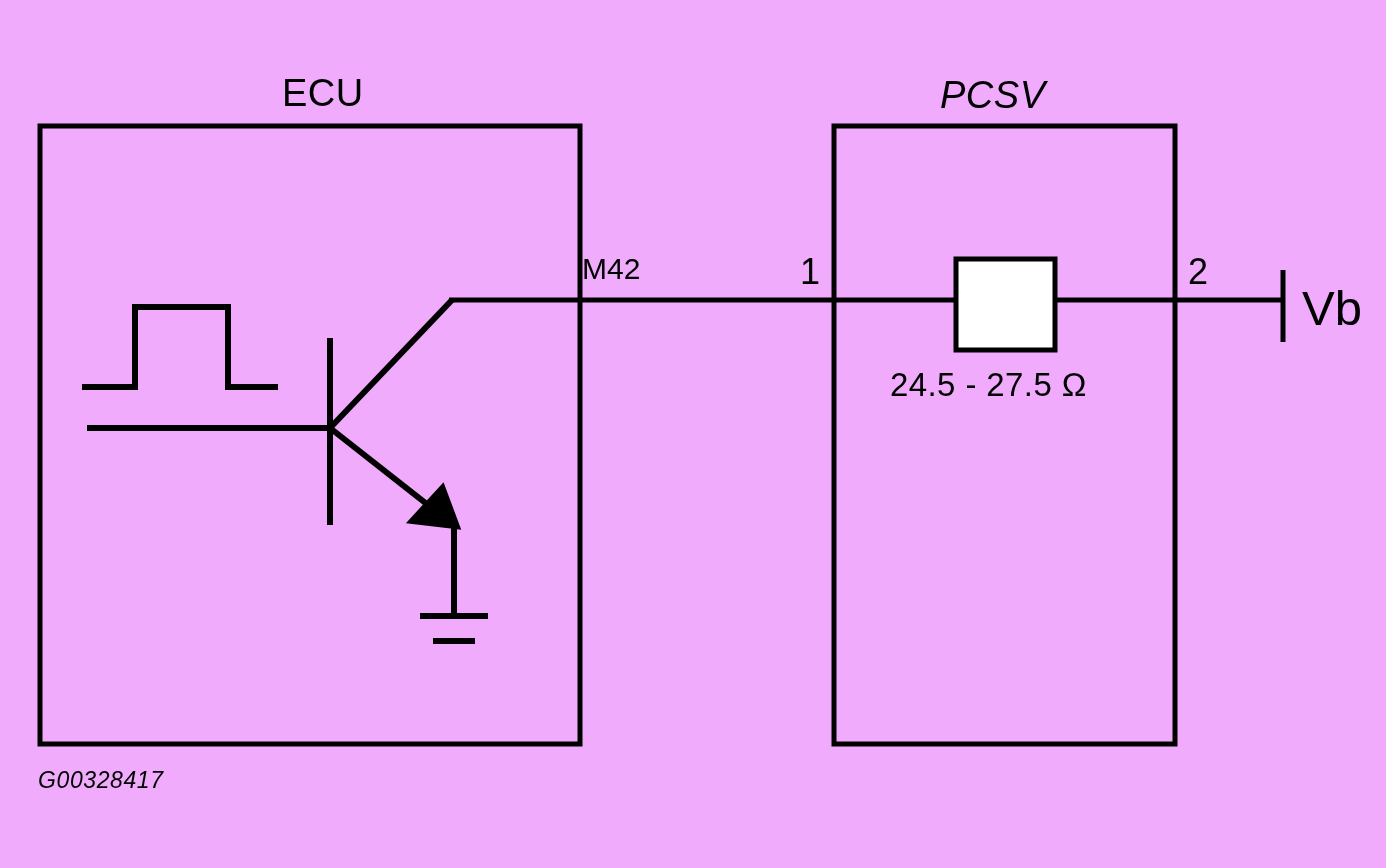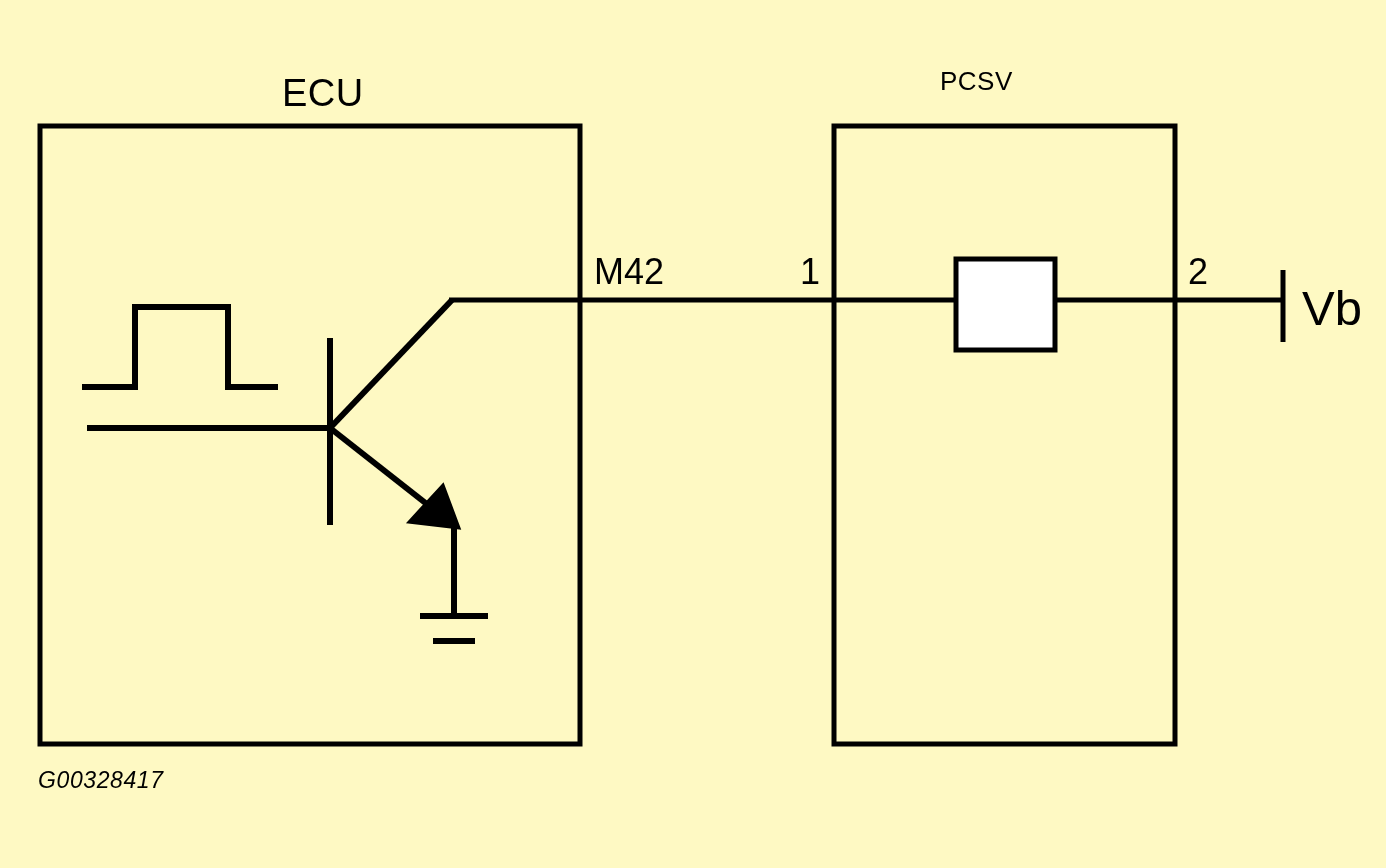--- a/index.html
+++ b/index.html
@@ -12,21 +12,21 @@
     width: 1386px;
     height: 868px;
     font-family: "Liberation Sans", sans-serif;
     color: #000000;
     overflow: hidden;
   }
   #diagram-root {
     position: relative;
     width: 1386px;
     height: 868px;
-    background: #fef9c3;
+    background: #f0abfc;
   }
   svg.diagram-canvas {
     position: absolute;
     top: 0;
     left: 0;
     width: 1386px;
     height: 868px;
     display: block;
   }
   .lbl {
@@ -37,28 +37,29 @@
     line-height: 1;
   }
   .lbl-ecu-title {
     left: 282px;
     top: 74px;
     font-size: 38px;
     letter-spacing: 0.5px;
   }
   .lbl-pcsv-title {
     left: 940px;
-    top: 68px;
-    font-size: 26px;
+    top: 76px;
+    font-size: 38px;
     letter-spacing: 0.5px;
+    font-style: italic;
   }
   .lbl-m42 {
-    left: 594px;
+    left: 582px;
     top: 254px;
-    font-size: 36px;
+    font-size: 30px;
   }
   .lbl-term1 {
     left: 800px;
     top: 254px;
     font-size: 36px;
   }
   .lbl-term2 {
     left: 1188px;
     top: 254px;
     font-size: 36px;
@@ -132,16 +133,17 @@
   <div class="lbl lbl-pcsv-title">PCSV</div>
 
   <div class="lbl lbl-m42">M42</div>
 
   <div class="lbl lbl-term1">1</div>
 
   <div class="lbl lbl-term2">2</div>
 
   <div class="lbl lbl-vb">Vb</div>
 
+  <div class="lbl lbl-resistance">24.5 - 27.5 Ω</div>
 
   <div class="lbl lbl-figure-id">G00328417</div>
 
 </div>
 
 </body></html>

